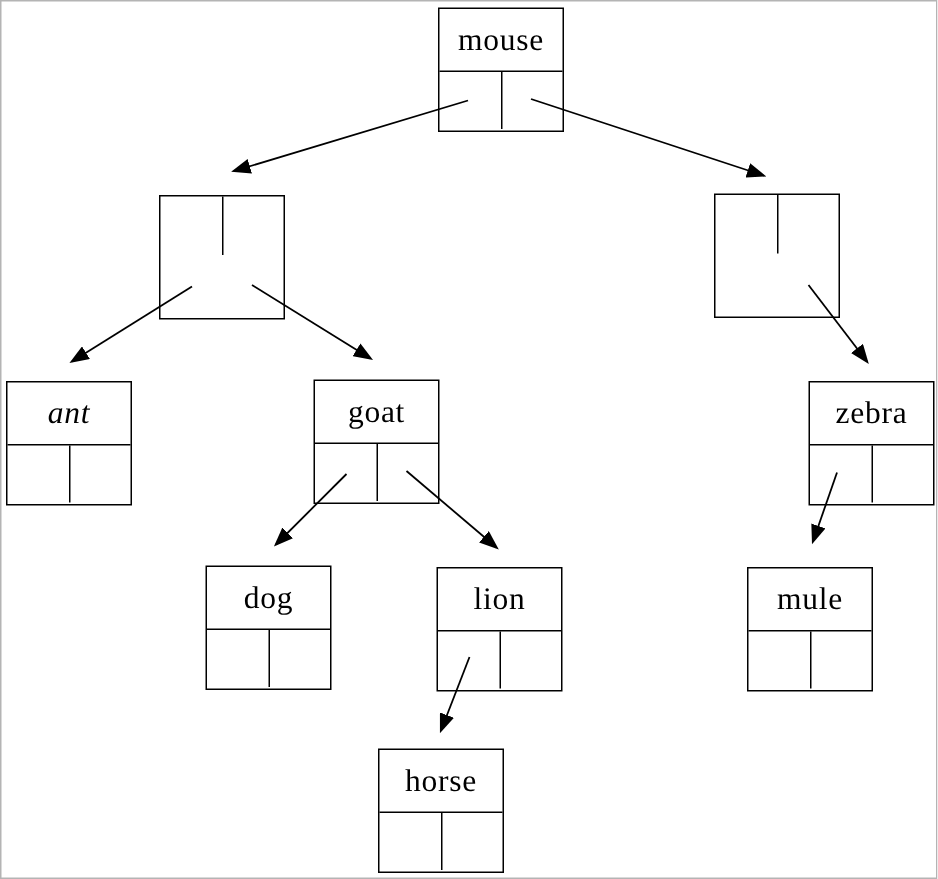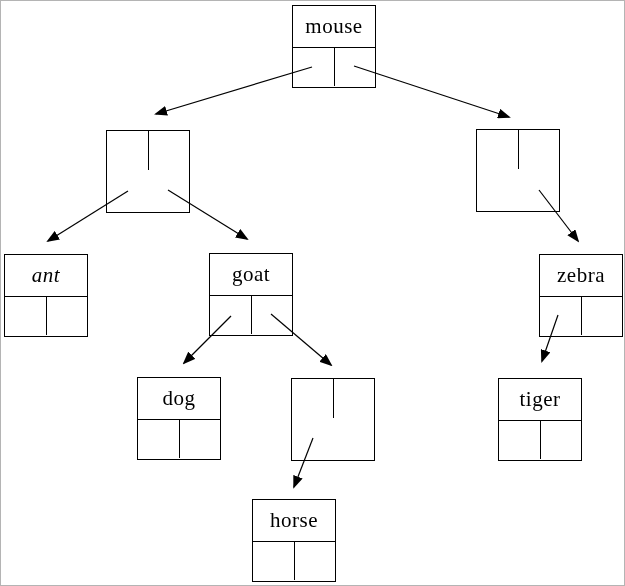--- a/index.html
+++ b/index.html
@@ -99,27 +99,28 @@
         </div>
       </div>
       <div class="node" style="left: 136px; top: 376px; font-family: Liberation Serif, serif;">
         <div class="node-label">dog</div>
         <div class="node-cells">
           <div class="cell left"></div>
           <div class="cell right"></div>
         </div>
       </div>
       <div class="node" style="left: 290px; top: 377px;">
+        <div class="node-label">lion</div>
         <div class="node-cells">
           <div class="cell left"></div>
           <div class="cell right"></div>
         </div>
       </div>
       <div class="node" style="left: 497px; top: 377px;">
-        <div class="node-label">tiger</div>
+        <div class="node-label">mule</div>
         <div class="node-cells">
           <div class="cell left"></div>
           <div class="cell right"></div>
         </div>
       </div>
       <div class="node" style="left: 251px; top: 498px;">
         <div class="node-label">horse</div>
         <div class="node-cells">
           <div class="cell left"></div>
           <div class="cell right"></div>

